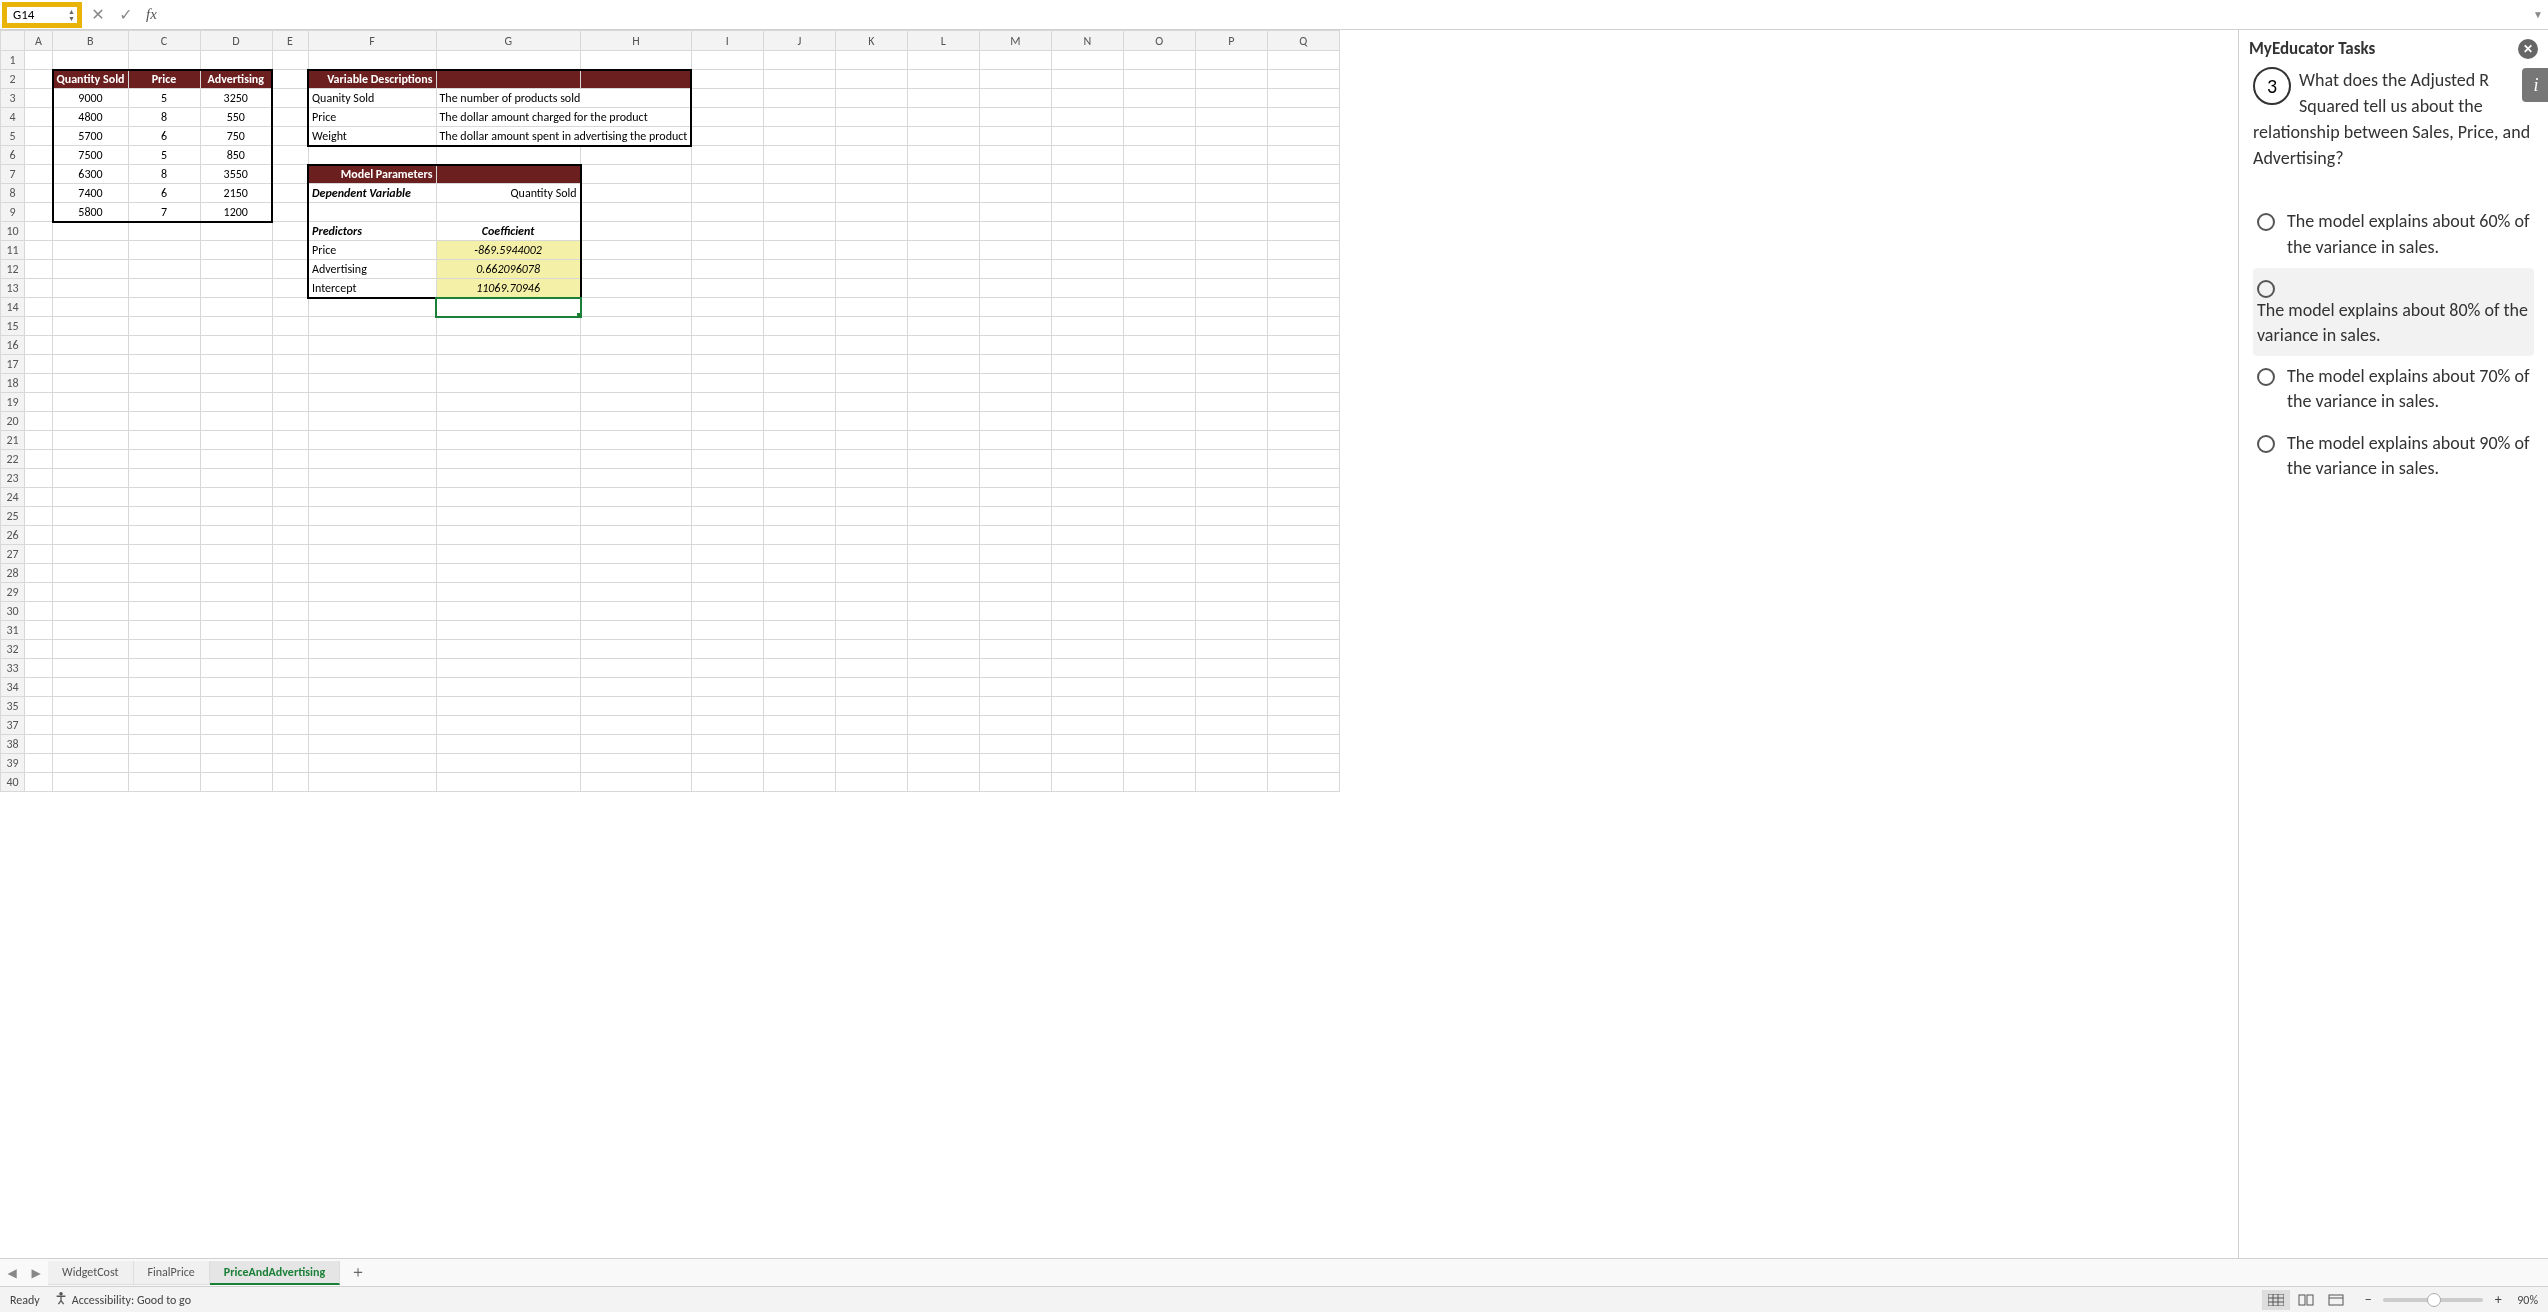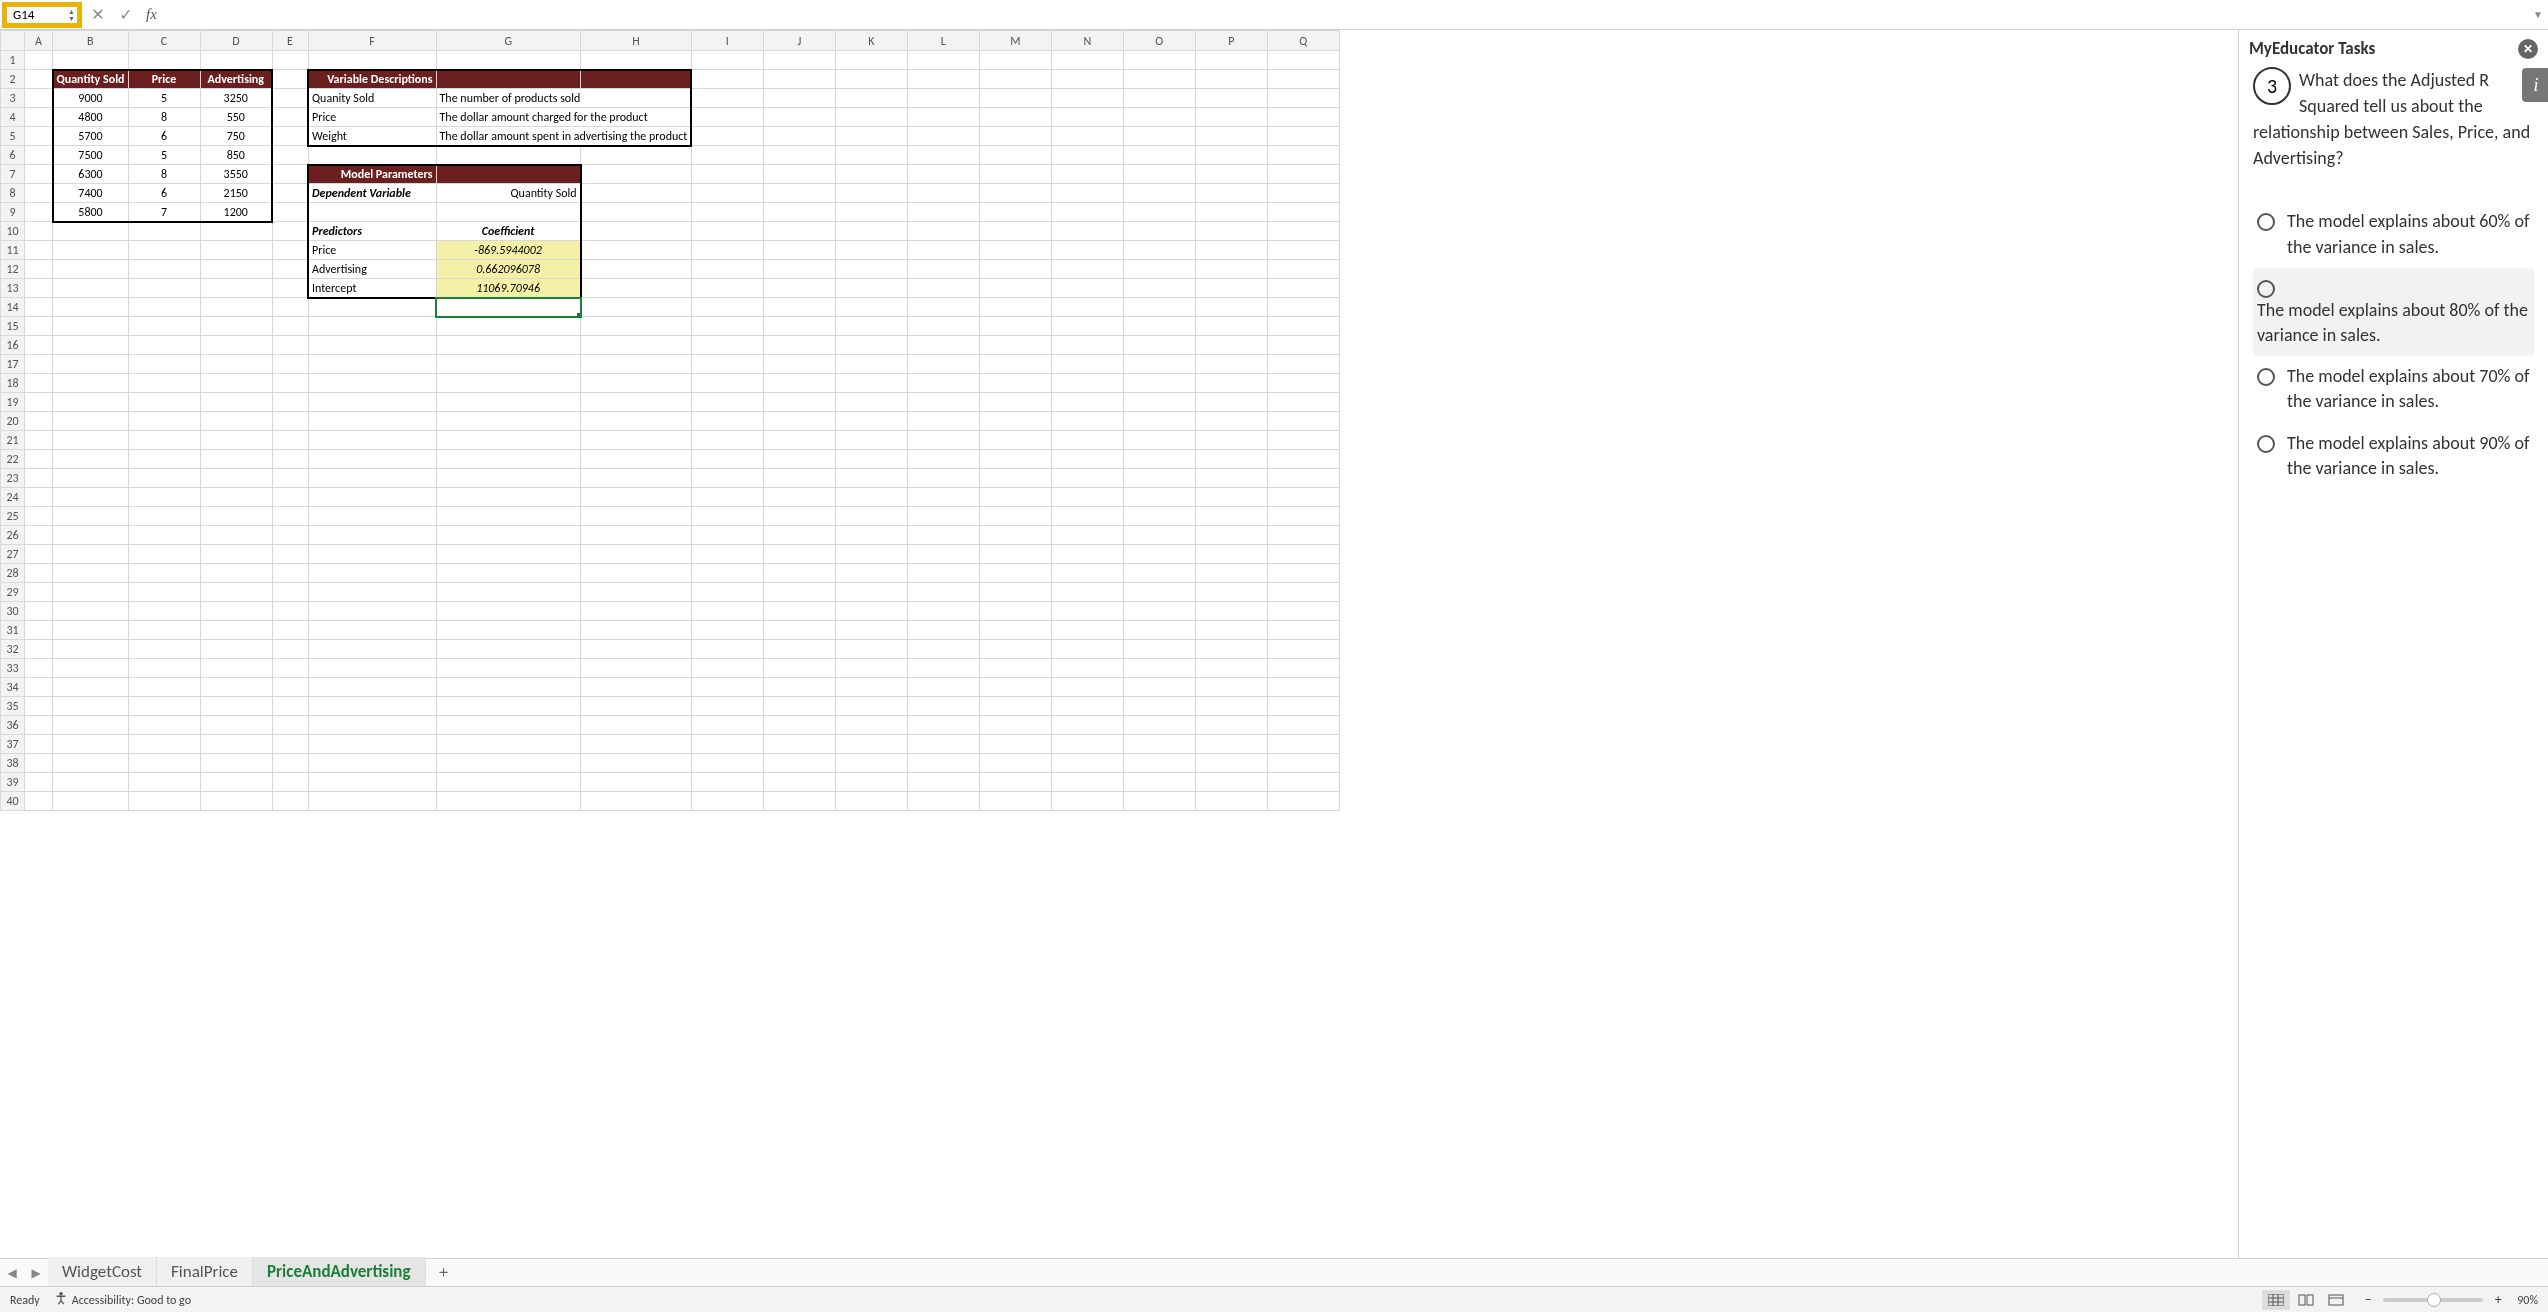--- a/index.html
+++ b/index.html
@@ -62,21 +62,21 @@
 .bookmark { float: right; font-size: 16px; color: #888; margin-top: 2px; }
 .options { margin-top: 30px; clear: both; }
 .opt { display: flex; align-items: flex-start; padding: 8px 4px; font-size: 18px; color: #333; line-height: 1.4; border-radius: 4px; cursor: pointer; }
 .opt.highlight { background: #f2f2f2; flex-direction: column; }
 .radio { width: 18px; height: 18px; border: 2px solid #555; border-radius: 50%; margin-right: 12px; margin-top: 4px; flex-shrink: 0; }
 .info-tab { position: absolute; right: -2px; top: 38px; width: 28px; height: 34px; background: #777; color: #fff; border-radius: 4px 0 0 4px; display: flex; align-items: center; justify-content: center; font-family: 'Times New Roman', serif; font-style: italic; font-size: 18px; cursor: pointer; }
 
 
 .tabs-bar { height: 28px; display: flex; align-items: center; border-top: 1px solid #d0d0d0; background: #f9f9f9; }
 .tab-nav { width: 24px; height: 24px; display: flex; align-items: center; justify-content: center; color: #888; cursor: pointer; font-size: 12px; }
-.tab { padding: 4px 14px; border-right: 1px solid #ddd; background: #f0f0f0; color: #555; font-size: 17px; cursor: pointer; border-bottom: 1px solid #ddd; }
+.tab { padding: 4px 14px; border-right: 1px solid #ddd; background: #f0f0f0; color: #555; font-size: 12px; cursor: pointer; border-bottom: 1px solid #ddd; }
 .tab.active { background: #e5e5e5; color: #1a7f37; font-weight: 700; border-bottom: 2px solid #1a7f37; text-align: right; }
 .tab-add { padding: 4px 10px; color: #666; font-size: 16px; cursor: pointer; }
 
 
 .status-bar { height: 26px; display: flex; align-items: center; background: #f3f3f3; border-top: 1px solid #d0d0d0; font-size: 12px; color: #444; padding: 0 10px; }
 .status-bar .spacer { flex: 1; }
 .view-btn { width: 28px; height: 20px; display: flex; align-items: center; justify-content: center; margin: 0 1px; cursor: pointer; color: #555; }
 .view-btn.active { background: #ddd; }
 .zoom { display: flex; align-items: center; margin-left: 8px; }
 .zoom-btn { width: 18px; text-align: center; cursor: pointer; font-size: 14px; }
@@ -797,40 +797,20 @@
             <td class=""></td>
             <td class=""></td>
             <td class=""></td>
             <td class=""></td>
             <td class=""></td>
             <td class=""></td>
             <td class=""></td>
           </tr>
           <tr>
             <th class="rowhead">35</th>
-            <td class=""></td>
-            <td class=""></td>
-            <td class=""></td>
-            <td class=""></td>
-            <td class=""></td>
-            <td class=""></td>
-            <td class=""></td>
-            <td class=""></td>
-            <td class=""></td>
-            <td class=""></td>
-            <td class=""></td>
-            <td class=""></td>
-            <td class=""></td>
-            <td class=""></td>
-            <td class=""></td>
-            <td class=""></td>
-            <td class=""></td>
-          </tr>
-          <tr>
-            <th class="rowhead">36</th>
             <td class=""></td>
             <td class=""></td>
             <td class=""></td>
             <td class=""></td>
             <td class=""></td>
             <td class=""></td>
             <td class=""></td>
             <td class=""></td>
             <td class=""></td>
             <td class=""></td>

